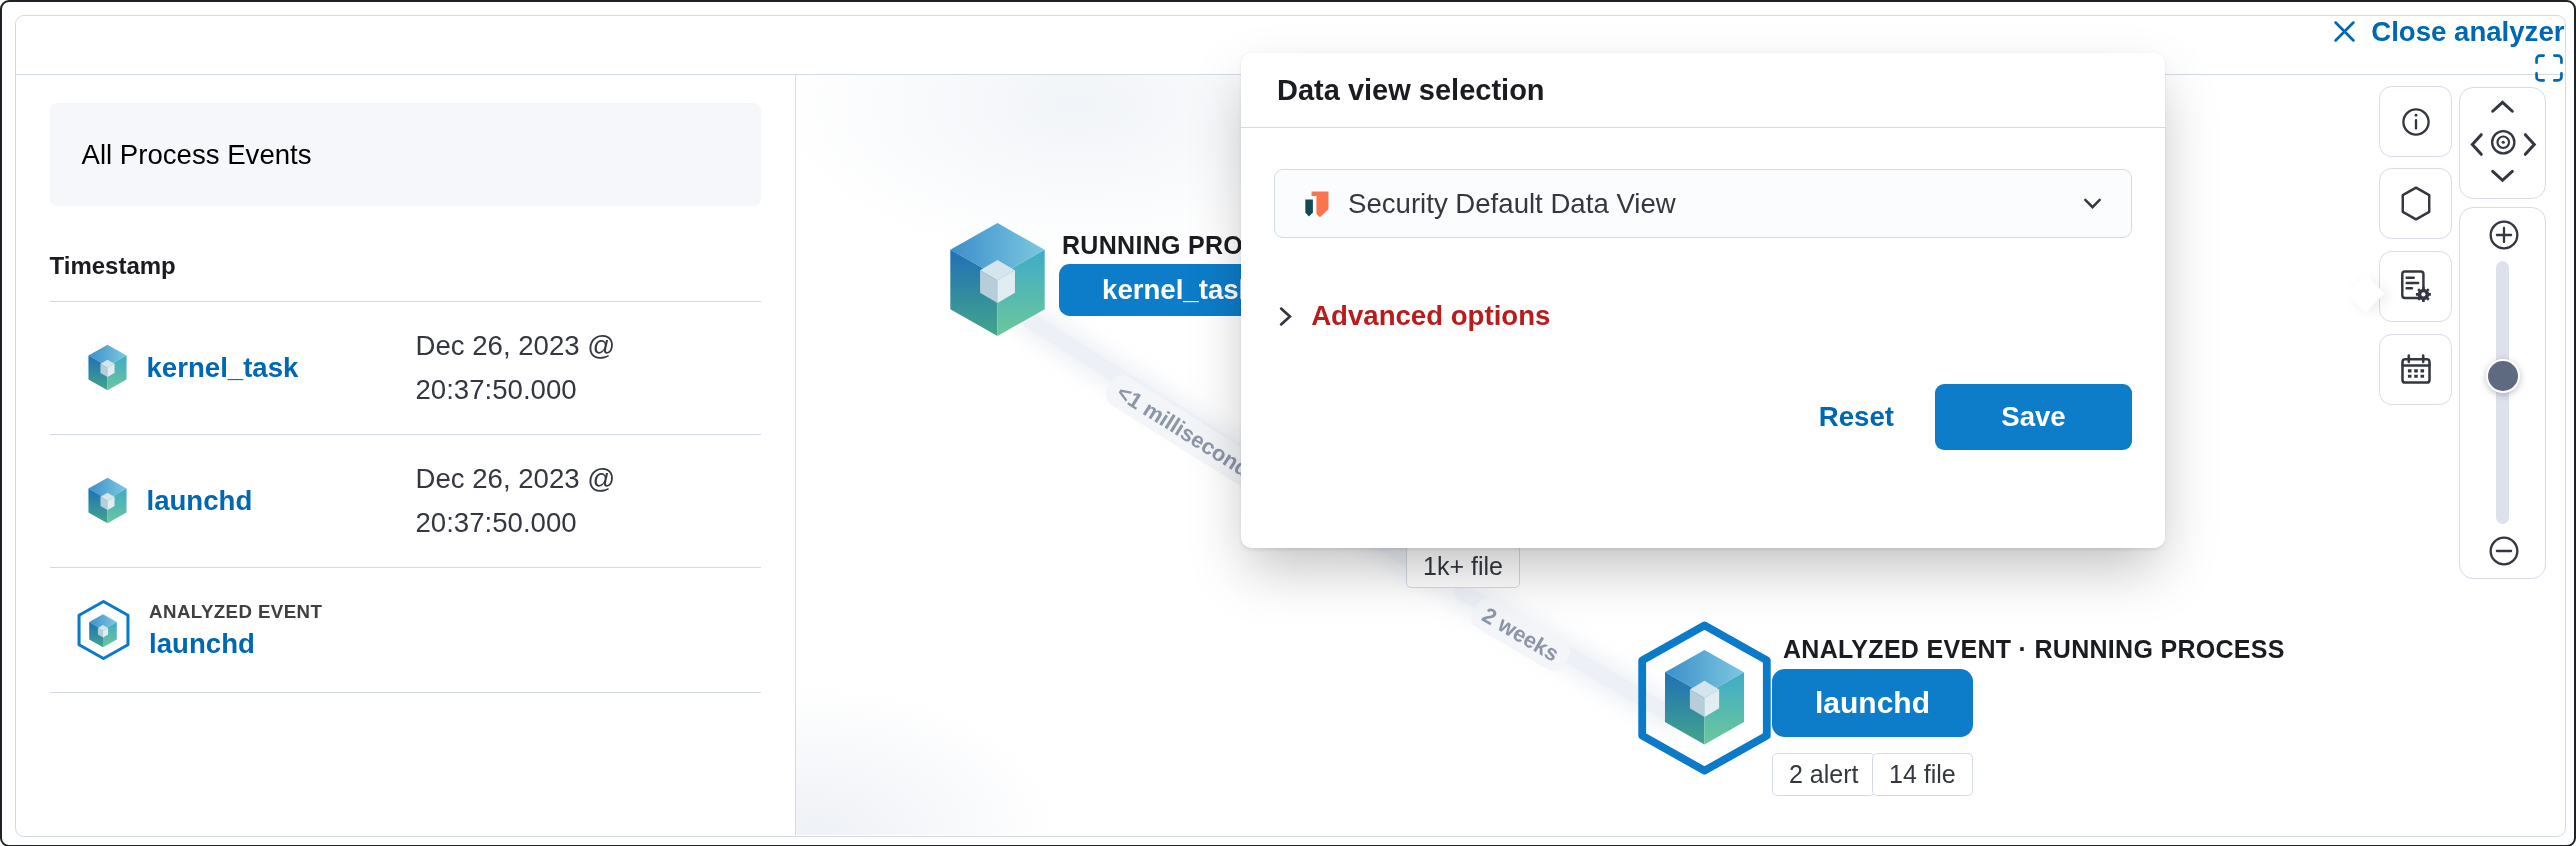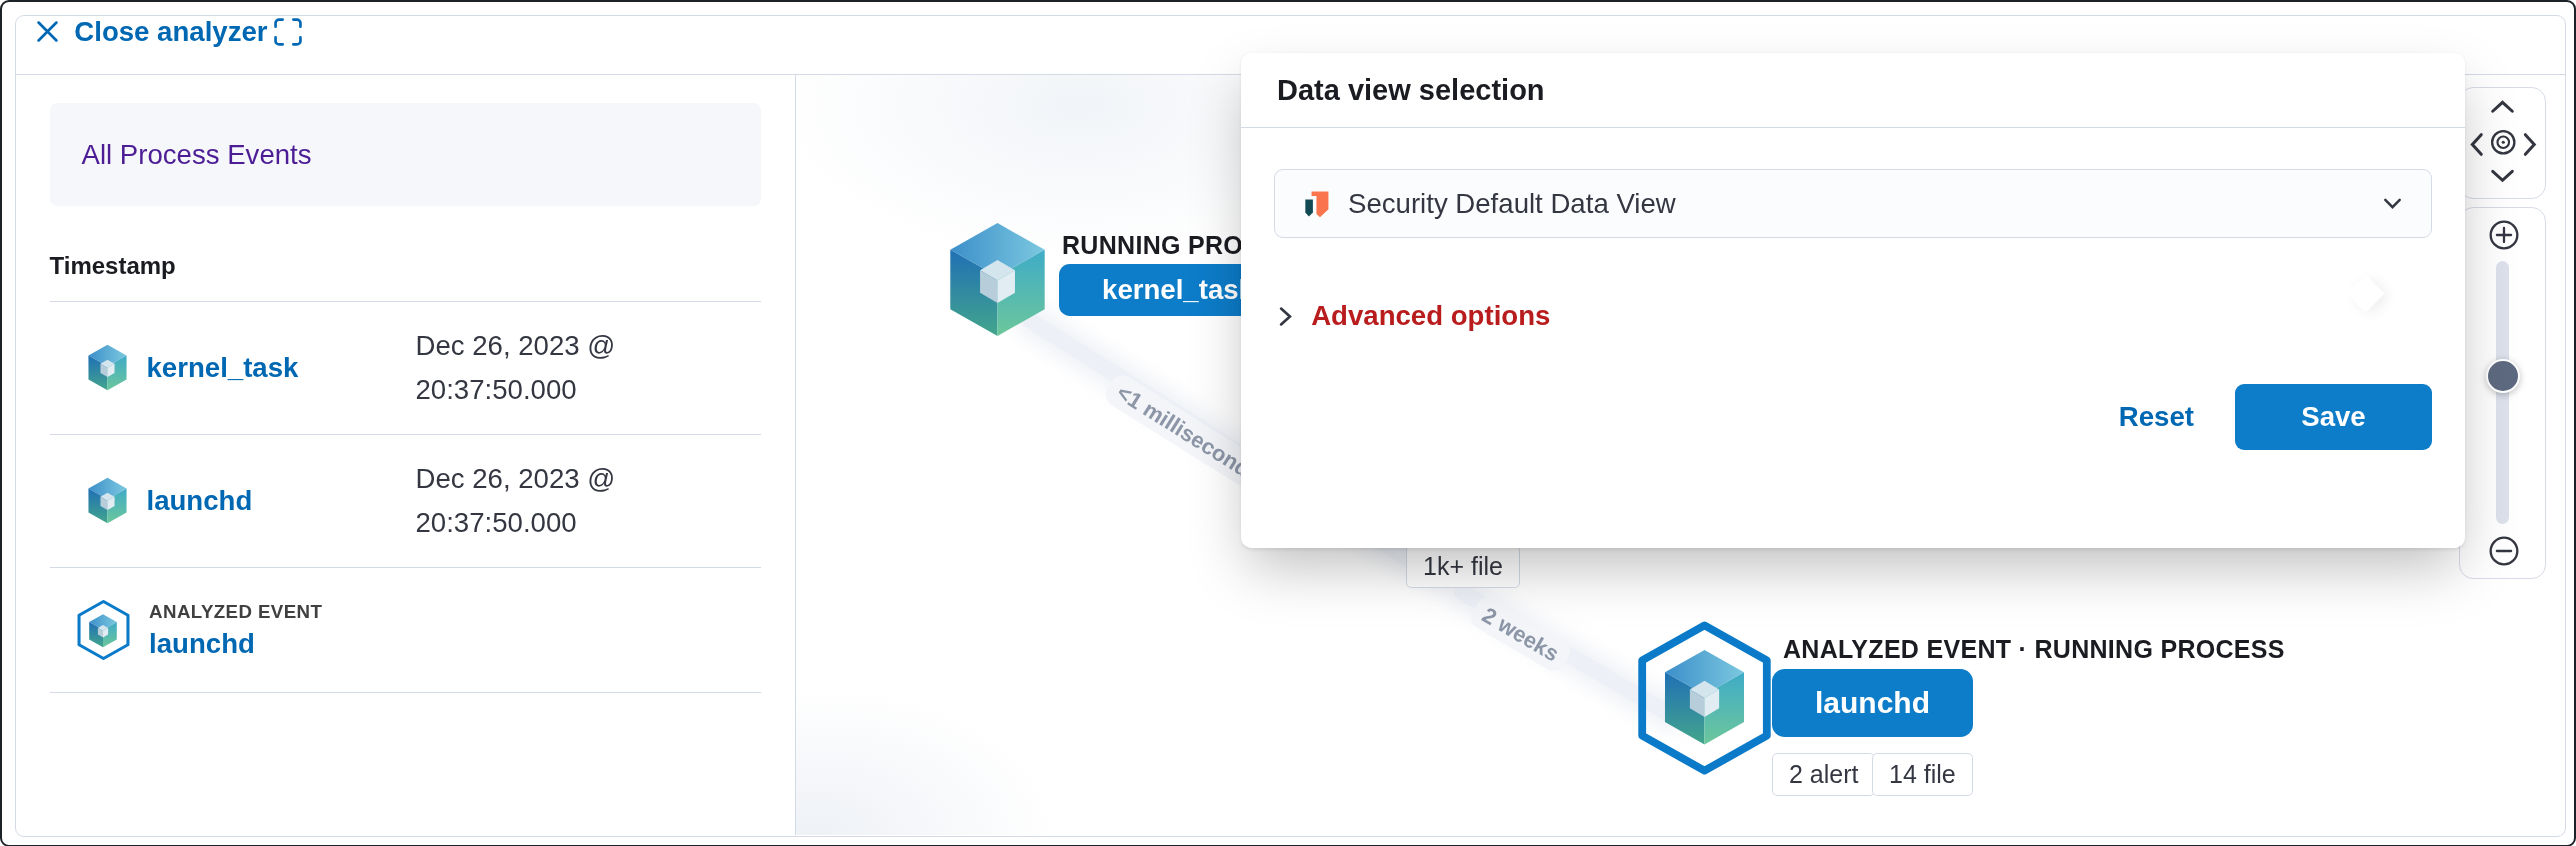--- a/index.html
+++ b/index.html
@@ -4,30 +4,30 @@
 <style>
   * { box-sizing: border-box; margin: 0; padding: 0; }
   html, body { width: 2576px; height: 847px; background: #fff; overflow: hidden;
     font-family: "Liberation Sans", sans-serif; }
   .frame { position: relative; width: 2576px; height: 847px; background: #fff;
     border: 2.7px solid #1d2128; border-radius: 9px; overflow: hidden; }
 
   
   .analyzer-box { position: absolute; left: 12.5px; top: 12.5px; width: 2551px; height: 822px;
     border: 1.8px solid #d3dae6; border-radius: 9px; background: #fff; overflow: hidden; }
-  .top-bar { height: 59px; border-bottom: 1.8px solid #d3dae6; display: flex; align-items: flex-start;
-    gap: 4px; padding-left: 19.6px; }
+  .top-bar { height: 59px; border-bottom: 1.8px solid #d3dae6; display: flex; align-items: flex-end;
+    gap: 4px; padding-left: 19.6px; flex-direction: column; }
   .close-link { display: flex; align-items: center; gap: 14.2px; color: #0068b3;
     font-size: 27.6px; font-weight: 700; cursor: pointer; }
   .main { display: flex; height: calc(100% - 60px); }
 
   
   .left-panel { width: 780px; border-right: 1.8px solid #d3dae6; padding: 28.5px 34px 0 34px; }
   .events-title-box { height: 103px; background: #f5f7fa; border-radius: 7.1px; display: flex;
-    align-items: center; padding-left: 32px; font-size: 27.6px; color: #4c1d95; margin-bottom: 46px; }
+    align-items: center; padding-left: 32px; font-size: 27.6px; color: #000000; margin-bottom: 46px; }
   .tbl-head { display: flex; padding-bottom: 21.3px; }
   .tbl-head .c1 { width: 366px; padding-left: 12.5px; }
   .tbl-head .c2 { flex: 1; }
   .tbl-head div { font-size: 24px; font-weight: 700; color: #1a1c21; }
   .row { display: flex; align-items: center; border-top: 1.8px solid #d3dae6; padding: 21.3px 0; min-height: 126px; }
   .row.last { border-bottom: 1.8px solid #d3dae6; }
   .cell-name { width: 366px; display: flex; align-items: center; gap: 18px; padding-left: 36px; }
   .row.analyzed .cell-name { padding-left: 27px; gap: 19.6px; }
   .proc-link { color: #0068b3; font-size: 27.6px; font-weight: 600; cursor: pointer; }
   .cell-ts { flex: 1; font-size: 27.6px; color: #343741; line-height: 1.62; }
@@ -51,21 +51,21 @@
     padding: 6.2px 16px; font-size: 25px; color: #343741; z-index: 3; white-space: nowrap; cursor: pointer; }
   .node-type-label { position: absolute; font-size: 25px; font-weight: 800; color: #1a1c21;
     letter-spacing: 0.3px; z-index: 2; white-space: nowrap; }
   .node-btn { position: absolute; background: #0d7cc9; color: #fff; border: none; border-radius: 10.7px;
     font-family: inherit; font-weight: 700; display: flex; align-items: center; justify-content: center;
     z-index: 2; cursor: pointer; }
   .node-btn.kernel { left: 1057px; top: 262px; width: 238px; height: 52px; font-size: 27.6px; }
   .node-btn.launchd { left: 1770px; top: 667px; width: 201px; height: 68px; font-size: 30px; border-radius: 12.5px; }
 
   
-  .popup { position: absolute; left: 1239px; top: 51px; width: 1224px; height: 495px; background: #fff;
+  .popup { position: absolute; left: 1239px; top: 51px; width: 924px; height: 495px; background: #fff;
     border-radius: 10.7px; z-index: 6; box-shadow: 0 1.8px 3.6px rgba(0,0,0,0.08), 0 25px 57px -7.1px rgba(0,0,0,0.26); }
   .popup-arrow { position: absolute; left: 2350px; top: 278px; width: 27px; height: 27px; background: #fff;
     transform: rotate(45deg); z-index: 7; box-shadow: 5.3px -1.8px 12.5px rgba(0,0,0,0.07); }
   .popup-header { height: 75px; border-bottom: 1.8px solid #d3dae6; display: flex; align-items: center;
     padding-left: 36px; }
   .popup-title { font-size: 29px; font-weight: 700; color: #1a1c21; }
   .popup-body { padding: 27px 33px 0 33px; }
   .field-label { font-size: 24px; font-weight: 700; color: #1a1c21; margin-top: 12.5px; }
   .dropdown { margin-top: 14.2px; height: 69px; background: #fbfcfd; border: 1.8px solid #d3dae6;
     border-radius: 9px; display: flex; align-items: center; padding: 16px 25px; gap: 16px; cursor: pointer; }

